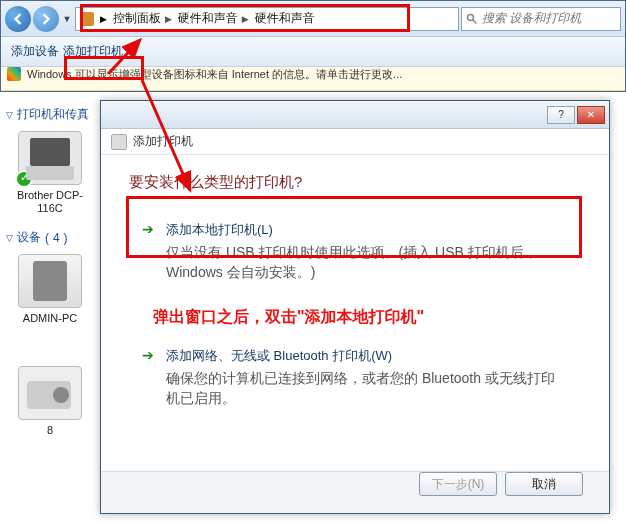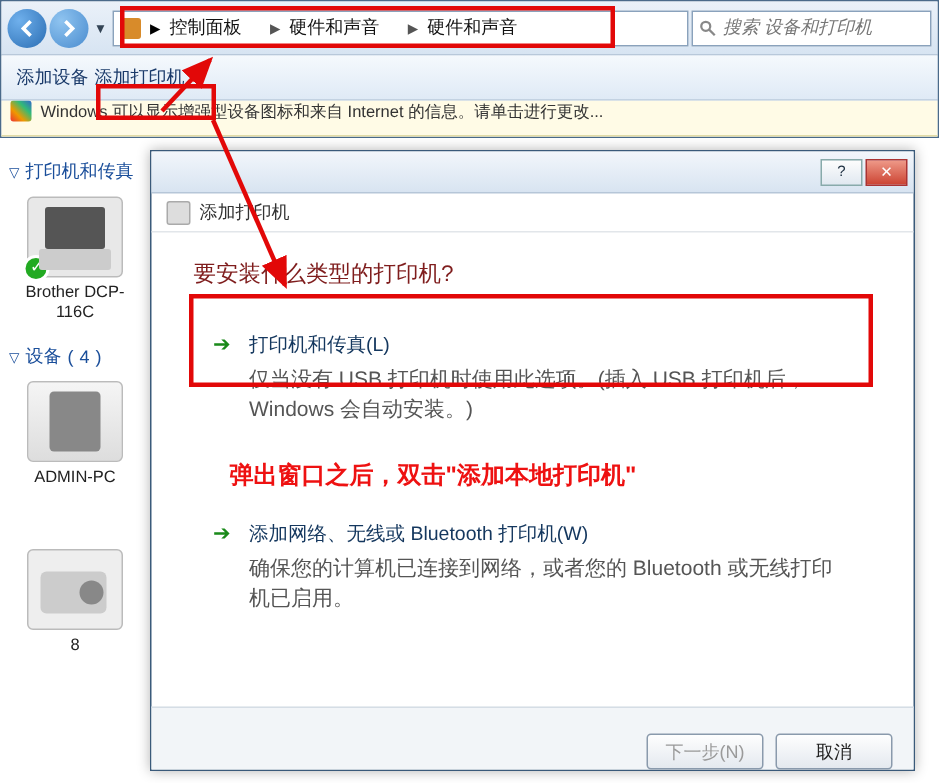--- a/index.html
+++ b/index.html
@@ -6,21 +6,21 @@
   body { font-family: "Microsoft YaHei", Tahoma, sans-serif; font-size: 12px; background: #fff; width: 626px; height: 522px; overflow: hidden; position: relative; }
   .window-frame { border: 1px solid #4a6a8a; background: linear-gradient(#e9f0f8,#dce8f4); }
 
   
   .topbar { height: 36px; display: flex; align-items: center; padding: 2px 4px; gap: 2px; background: linear-gradient(#eaf1f9,#d7e4f2); border-bottom: 1px solid #b8c8da; }
   .nav-btn { width: 26px; height: 26px; border-radius: 50%; display: flex; align-items: center; justify-content: center; color: #fff; }
   .nav-back { background: radial-gradient(circle at 30% 30%, #6fb0ec, #2a6db3); }
   .nav-fwd  { background: radial-gradient(circle at 30% 30%, #8fc4f0, #4a8ccf); }
   .nav-dd { width: 12px; display:flex; align-items:center; justify-content:center; color:#345; }
   .address { flex: 1; height: 24px; background: #fff; border: 1px solid #8aa2bc; display: flex; align-items: center; padding: 0 4px; gap: 6px; position: relative; }
-  .crumb { display: flex; align-items: center; gap: 19px; color: #111; }
+  .crumb { display: flex; align-items: center; gap: 4px; color: #111; }
   .crumb .sep { color: #555; font-size: 9px; }
   .crumb-icon { width:14px; height:14px; background:#d88b2a; border-radius:2px; display:inline-block; }
   .searchbox { width: 160px; height: 24px; background: #fff; border: 1px solid #8aa2bc; display: flex; align-items: center; padding: 0 4px; gap:4px; color:#777; }
 
   
   .toolbar { height: 30px; display: flex; align-items: center; gap: 4px; padding: 0 10px; background: linear-gradient(#f5f9fd,#dfeaf6); border-bottom: 1px solid #c3d2e2; position: relative; }
   .toolbar .titem { color: #1a3a6a; cursor: pointer; }
 
   .infobar { height: 24px; display:flex; align-items:flex-start; padding: 0 6px; background:#fffbe6; border-bottom:1px solid #e2dca6; color:#333; font-size:11px; gap:6px; }
   .infobar .shield { width:14px; height:14px; background:linear-gradient(45deg,#e33,#e90,#3b7,#36c); border-radius:2px; }
@@ -49,21 +49,21 @@
   .winbtn.close { background:linear-gradient(#e98,#c43); color:#fff; border-color:#a33; }
   .dlg-crumb { height:26px; display:flex; align-items:center; gap:6px; padding:0 10px; border-bottom:1px solid #e2e6ea; color:#333; }
   .dlg-crumb .ico { width:16px; height:16px; background:#ddd; border:1px solid #aaa; border-radius:2px; display:inline-block;}
   .dlg-body { padding: 18px 28px 8px; }
   .dlg-h { color:#7f1d1d; font-size:15px; margin-bottom:18px; }
   .option { border:1px solid transparent; padding:10px 12px; display:flex; gap:10px; border-radius:2px; margin-bottom:4px; }
   .option .arrow { color:#1a8a1a; font-size:14px; width:14px; flex-shrink:0; }
   .opt-title { color:#14375e; font-size:13px; margin-bottom:4px; }
   .opt-desc { color:#555; font-size:14px; line-height:1.4; }
   .annot { color:#e11; font-size:16px; font-weight:bold; margin:14px 0 8px 24px; }
-  .dlg-footer { position:absolute; left:0; right:0; bottom:0; height:42px; border-top:1px solid #d5dde5; background:#f2f5f8; display:flex; align-items:flex-end; justify-content:flex-end; gap:8px; padding:0 14px;}
+  .dlg-footer { position:absolute; left:0; right:0; bottom:0; height:42px; border-top:1px solid #d5dde5; background:#f2f5f8; display:flex; align-items:flex-start; justify-content:flex-end; gap:8px; padding:0 26px;}
   .btn { min-width:78px; height:24px; border:1px solid #8a9aac; background:linear-gradient(#fefefe,#e4e9ef); border-radius:3px; font-size:12px; color:#222; display:flex; align-items:center; justify-content:center; }
   .btn.disabled { color:#9a9a9a; }
 
   
   .hl { position:absolute; border:3px solid #e20808; pointer-events:none; }
   .hl-bc { left:80px; top:4px; width:330px; height:28px; }
   .hl-addprinter { left:64px; top:56px; width:80px; height:24px; }
   .hl-option { position:absolute; border:3px solid #e20808; left:126px; top:196px; width:456px; height:62px; pointer-events:none; }
 
   
@@ -167,21 +167,21 @@
   <div class="dlg-crumb">
     <span class="ico"></span>
     <span>添加打印机</span>
   </div>
   <div class="dlg-body">
     <div class="dlg-h">要安装什么类型的打印机?</div>
 
     <div class="option">
       <div class="arrow">➔</div>
       <div>
-        <div class="opt-title">打印机和传真(L)</div>
+        <div class="opt-title">添加本地打印机(L)</div>
         <div class="opt-desc">仅当没有 USB 打印机时使用此选项。(插入 USB 打印机后，Windows 会自动安装。)</div>
       </div>
     </div>
 
     <div class="annot">弹出窗口之后，双击"添加本地打印机"</div>
 
     <div class="option">
       <div class="arrow">➔</div>
       <div>
         <div class="opt-title">添加网络、无线或 Bluetooth 打印机(W)</div>

